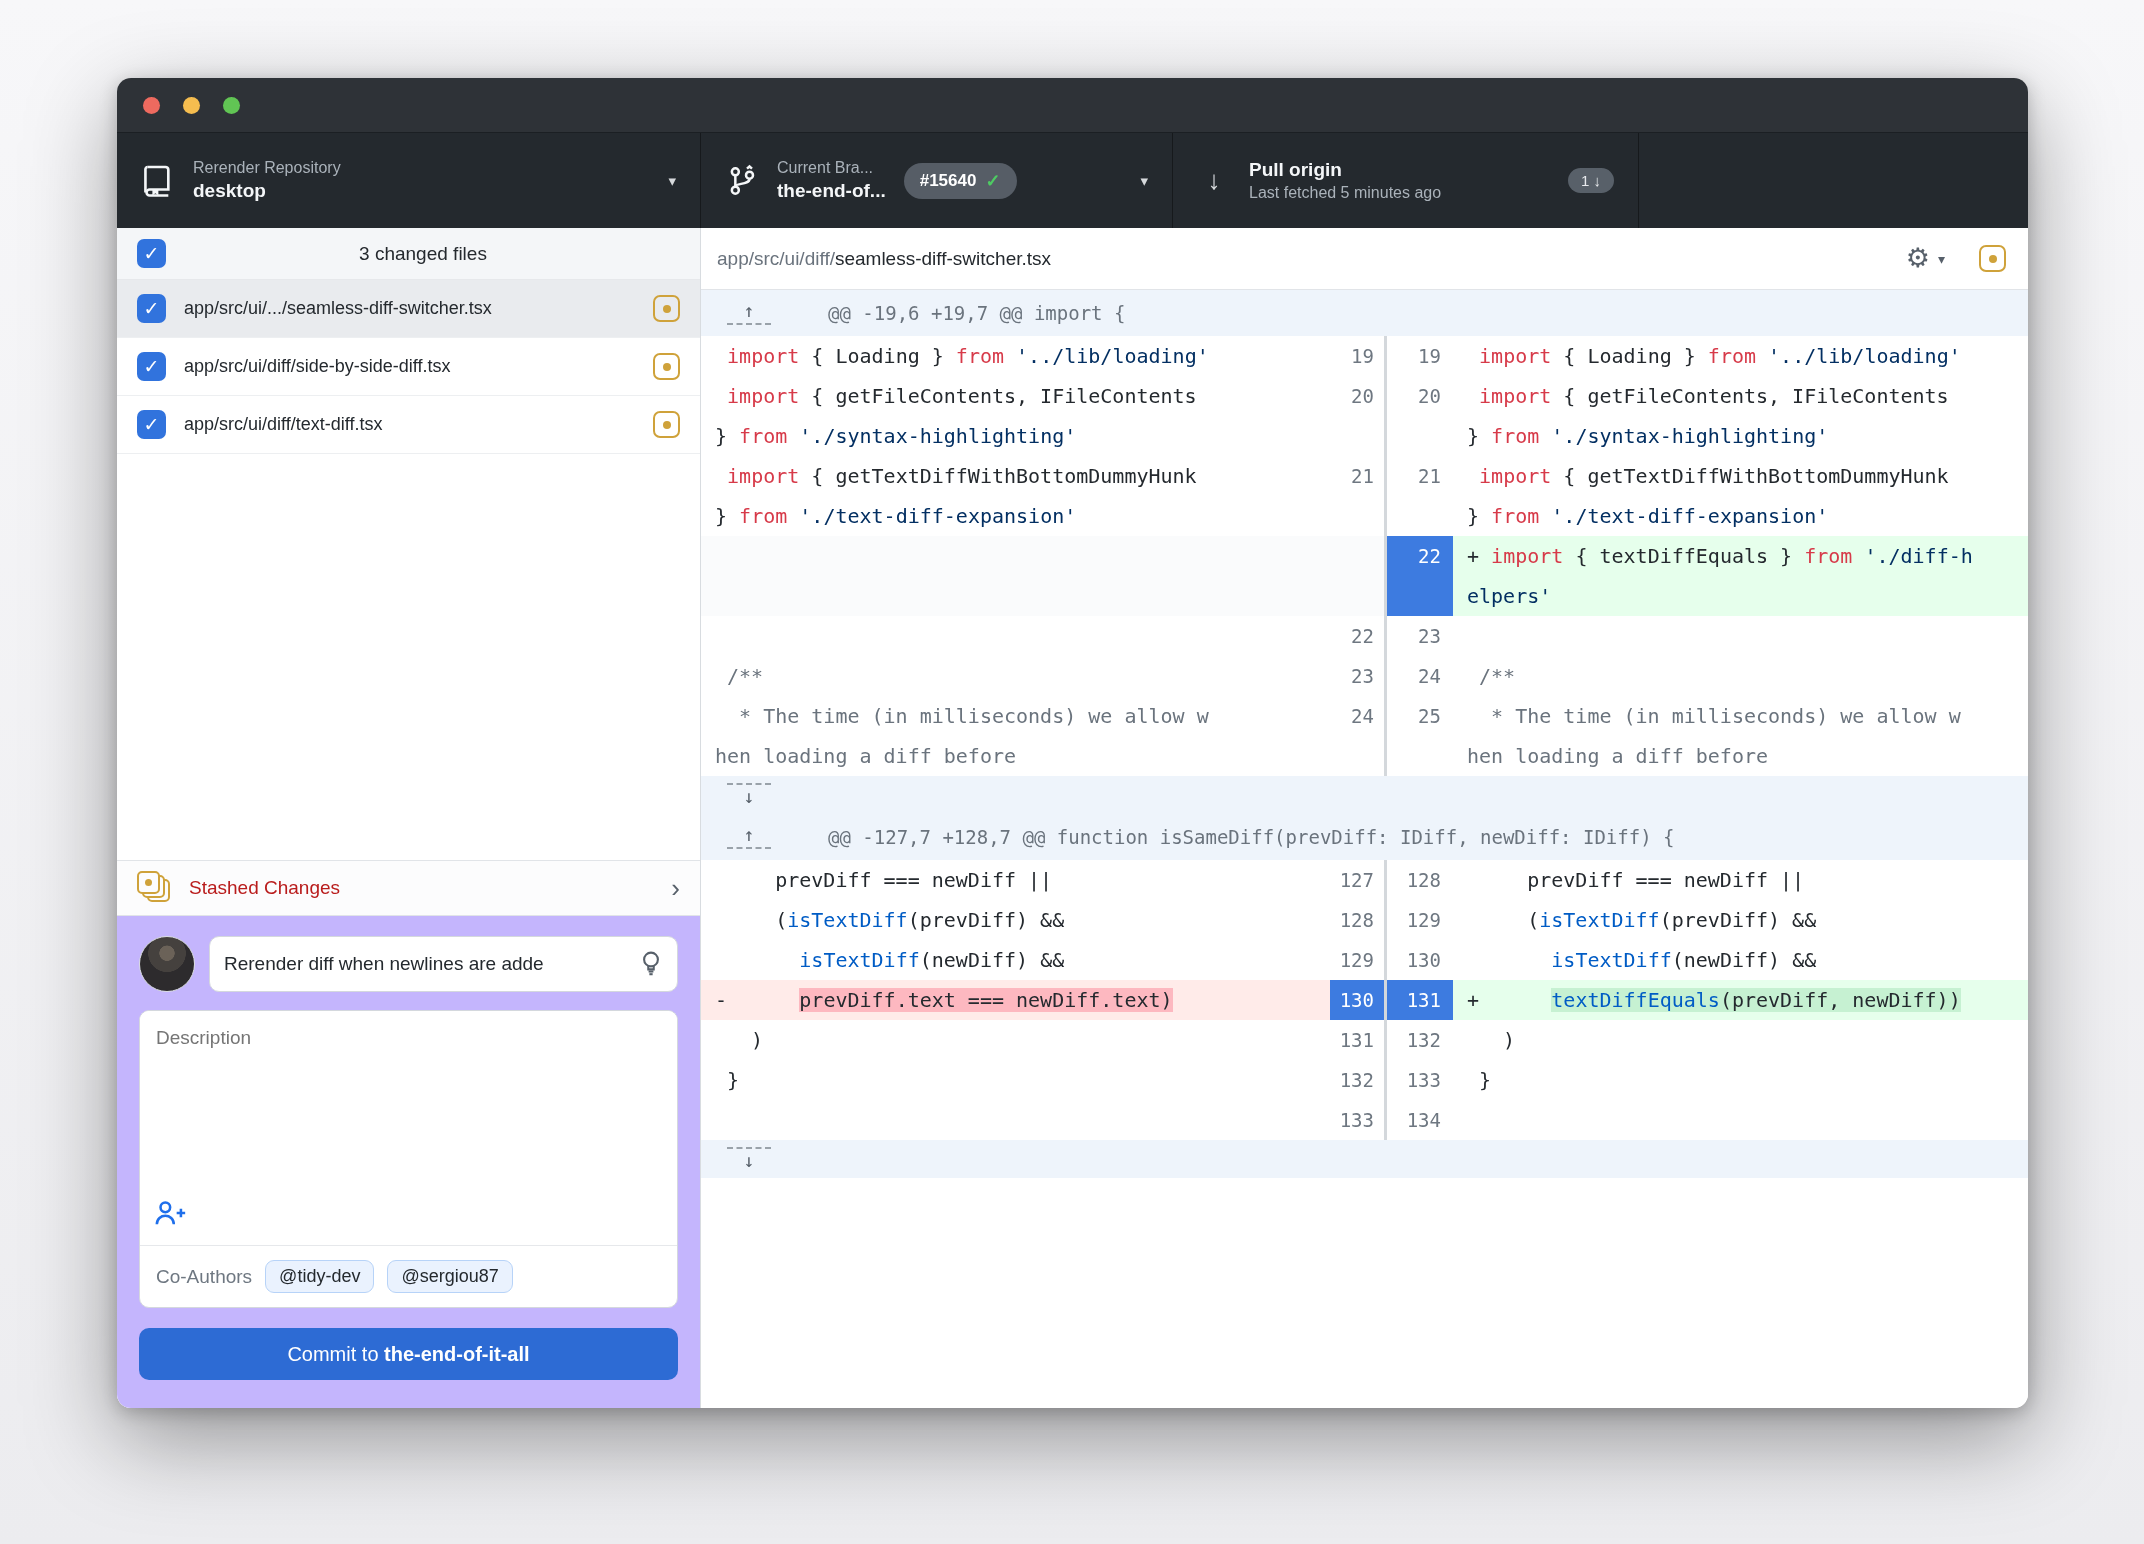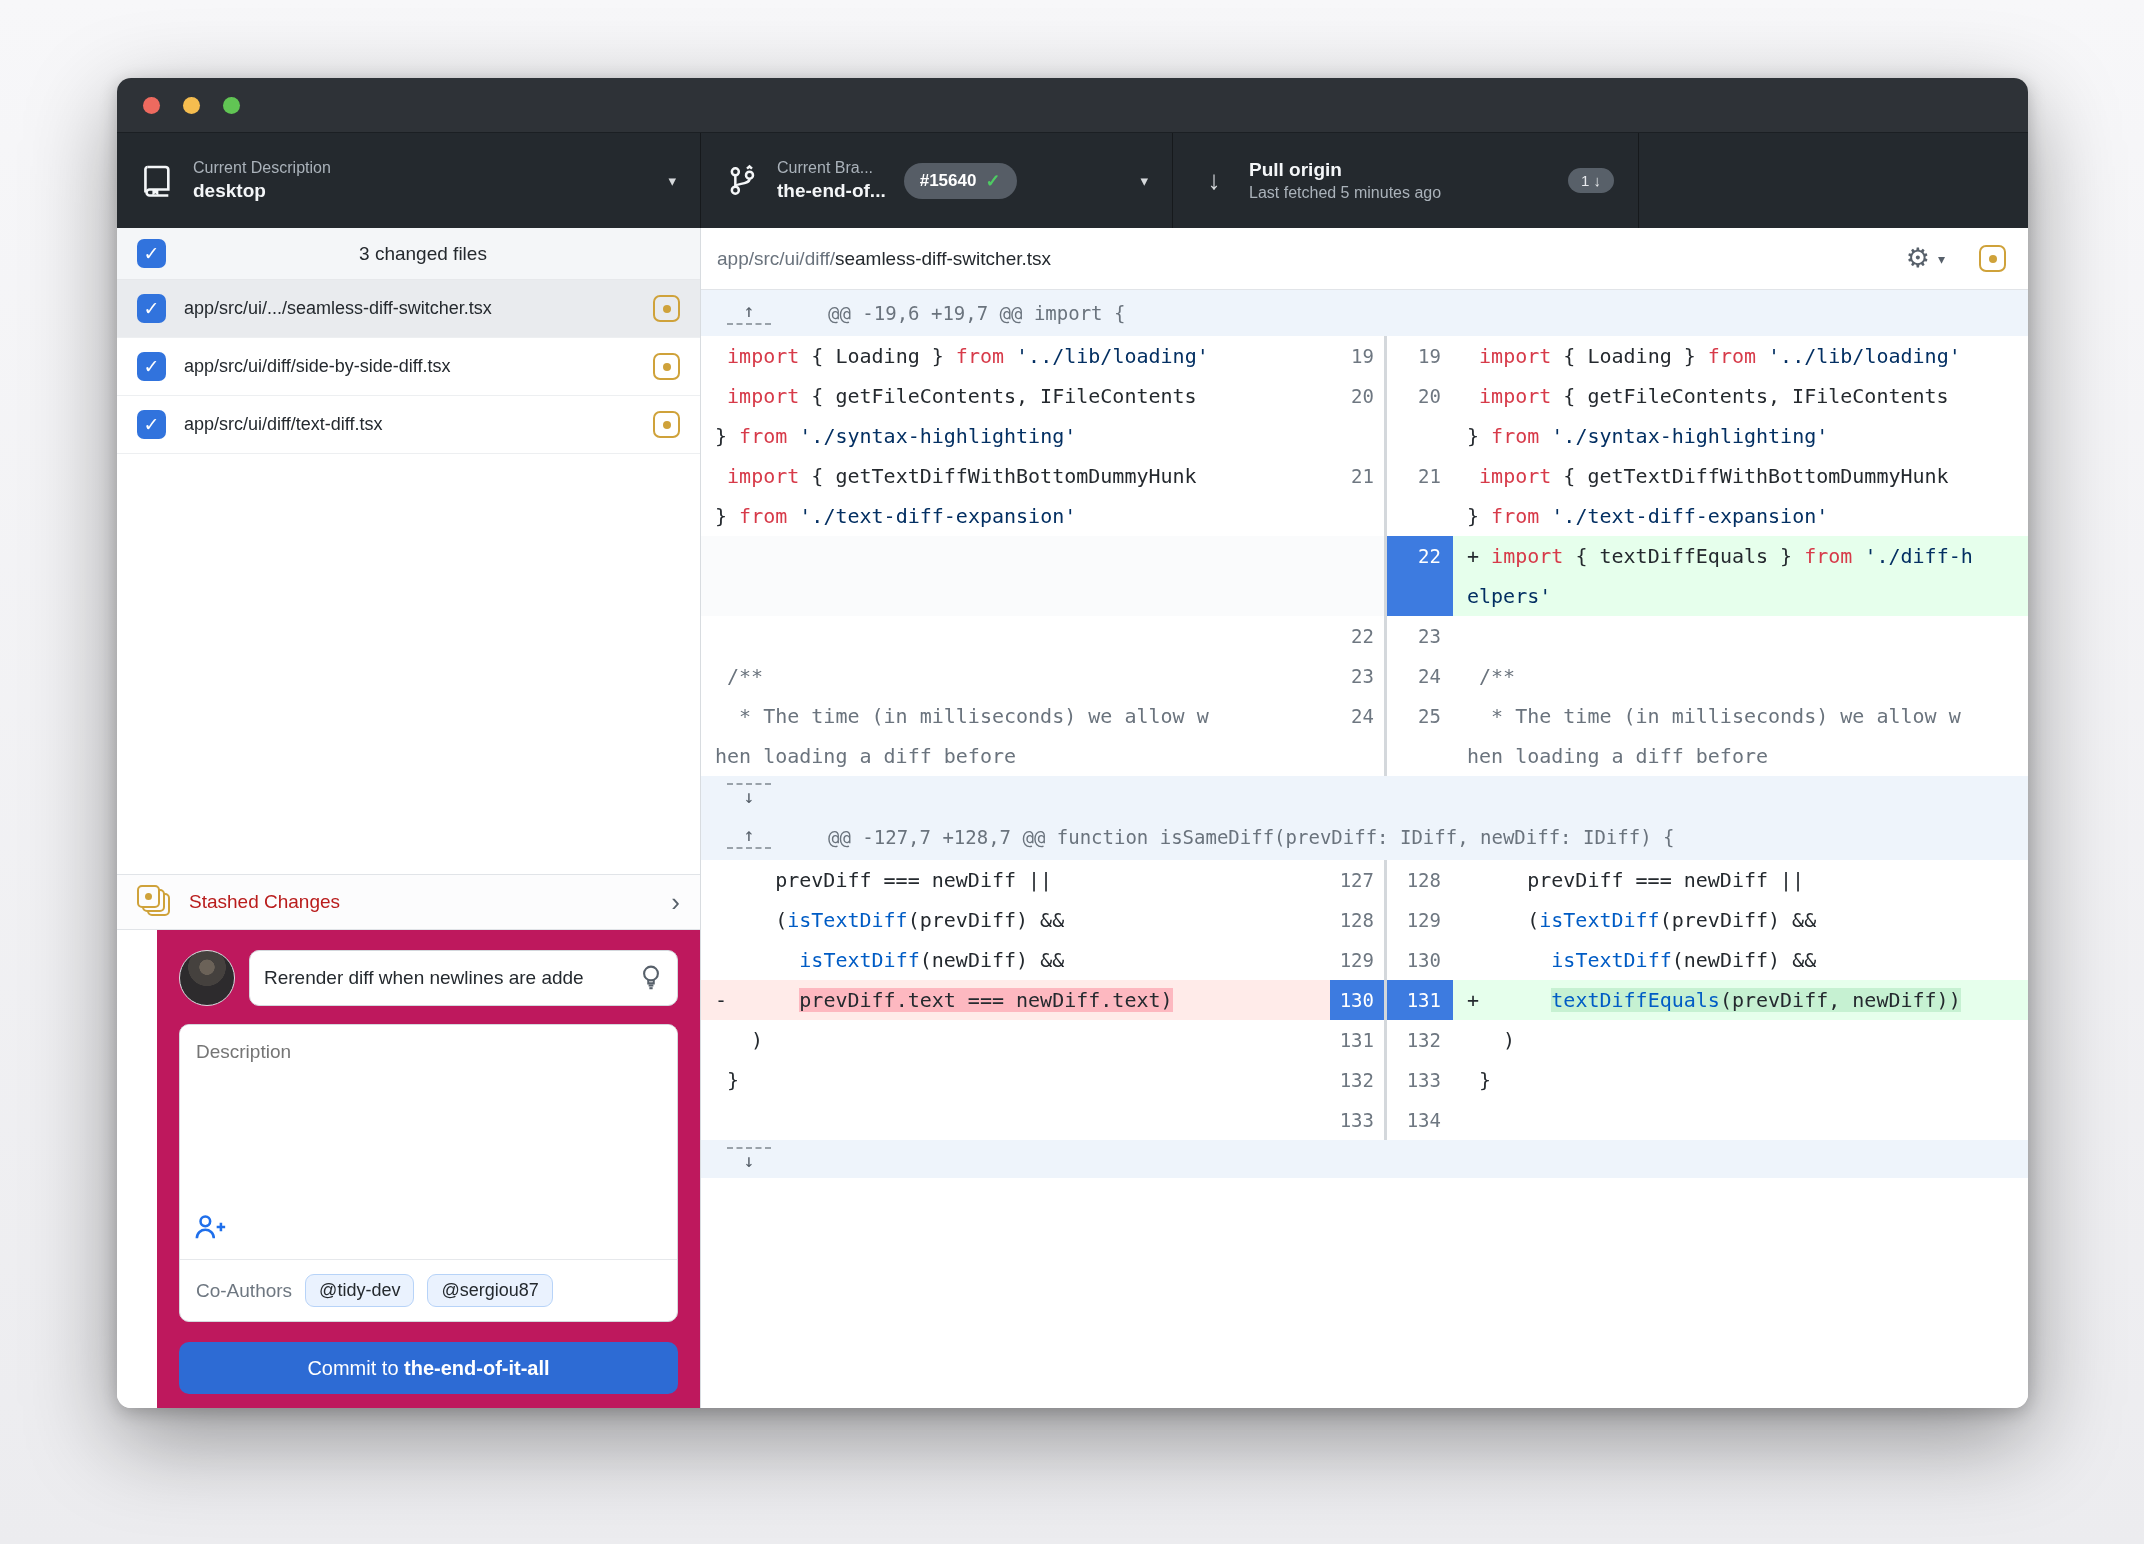--- a/index.html
+++ b/index.html
@@ -54,21 +54,21 @@
   .stash-row { height:56px; flex:0 0 auto; background:#fcfcfd; border-top:1px solid #e1e4e8; border-bottom:1px solid #e1e4e8; display:flex; align-items:center; padding:0 20px; cursor:pointer; }
   .stash-row .lbl { flex:1; margin-left:16px; font-size:19px; color:#b91c1c; }
   .stash-row .chev { color:#57606a; font-size:26px; line-height:1; }
   .stash-ico { width:36px; height:34px; position:relative; flex:0 0 auto; }
   .stash-ico i { position:absolute; width:23px; height:23px; border:2.5px solid #cfa23a; border-radius:5px; background:#fcfcfd; }
   .stash-ico i:nth-child(1){ left:10px; top:8px; }
   .stash-ico i:nth-child(2){ left:5px; top:4px; }
   .stash-ico i:nth-child(3){ left:0; top:0; }
   .stash-ico i:nth-child(3)::after{ content:""; position:absolute; left:50%; top:50%; width:7px; height:7px; margin:-3.5px 0 0 -3.5px; border-radius:50%; background:#cfa23a; }
 
-  .commit-area { flex:0 0 auto; background:#be185d; padding:20px 22px 14px 22px;margin-left:40px; }
+  .commit-area { flex:0 0 auto; background:#c4b5fd; padding:20px 22px 28px 22px; }
   .sum-row { display:flex; align-items:center; gap:14px; }
   .avatar { width:56px; height:56px; border-radius:50%; flex:0 0 auto;
     background:radial-gradient(circle at 50% 30%, #6b6258 0 16%, #45413e 17% 40%, #2d2b2d 41% 100%); border:1px solid #d9dcdf; }
   .summary-box { flex:1; height:56px; background:#fff; border:1px solid #d4d8dd; border-radius:10px; display:flex; align-items:center; padding:0 14px; }
   .summary-box input { flex:1; border:none; outline:none; font-size:19px; color:#24292e; font-family:inherit; background:transparent; }
   .desc-box { margin-top:18px; background:#fff; border:1px solid #d4d8dd; border-radius:10px; overflow:hidden; }
   .desc-box textarea { display:block; width:100%; height:188px; border:none; outline:none; resize:none; font-family:inherit; font-size:19px; color:#24292e; padding:16px; }
   .desc-foot { height:46px; display:flex; align-items:flex-start; padding-left:14px; }
   .coauth-row { border-top:1px solid #e6e8eb; height:62px; display:flex; align-items:center; gap:13px; padding:0 16px; }
   .coauth-row .lbl { color:#6e7781; font-size:19px; }
@@ -121,21 +121,21 @@
   <div class="toolbar">
     <div class="tb-sec" style="width:584px">
       <span class="tb-ico">
         <svg width="30" height="36" viewBox="0 0 16 18" fill="none" stroke="#f4f6f8" stroke-width="1.4">
           <path d="M2.5 1.5h9.5a1.5 1.5 0 0 1 1.5 1.5v10.5h-10a1.6 1.6 0 0 0 0 3.2h10"></path>
           <path d="M2.5 1.5a1.2 1.2 0 0 0-1.2 1.2v12.4"></path>
           <path d="M5 13.3v3.4l1.6-1.2 1.6 1.2v-3.4" fill="#f4f6f8" stroke="none"></path>
         </svg>
       </span>
       <span class="tb-text">
-        <div class="tb-label">Current Description</div>
+        <div class="tb-label">Rerender Repository</div>
         <div class="tb-value">desktop</div>
       </span>
       <span class="caret">▾</span>
     </div>
 
     <div class="tb-sec" style="width:472px">
       <span class="tb-ico">
         <svg width="30" height="36" viewBox="0 0 18 20" fill="none" stroke="#f4f6f8" stroke-width="1.5">
           <circle cx="5" cy="4.5" r="2.1"></circle>
             <circle cx="5" cy="15.5" r="2.1"></circle>

